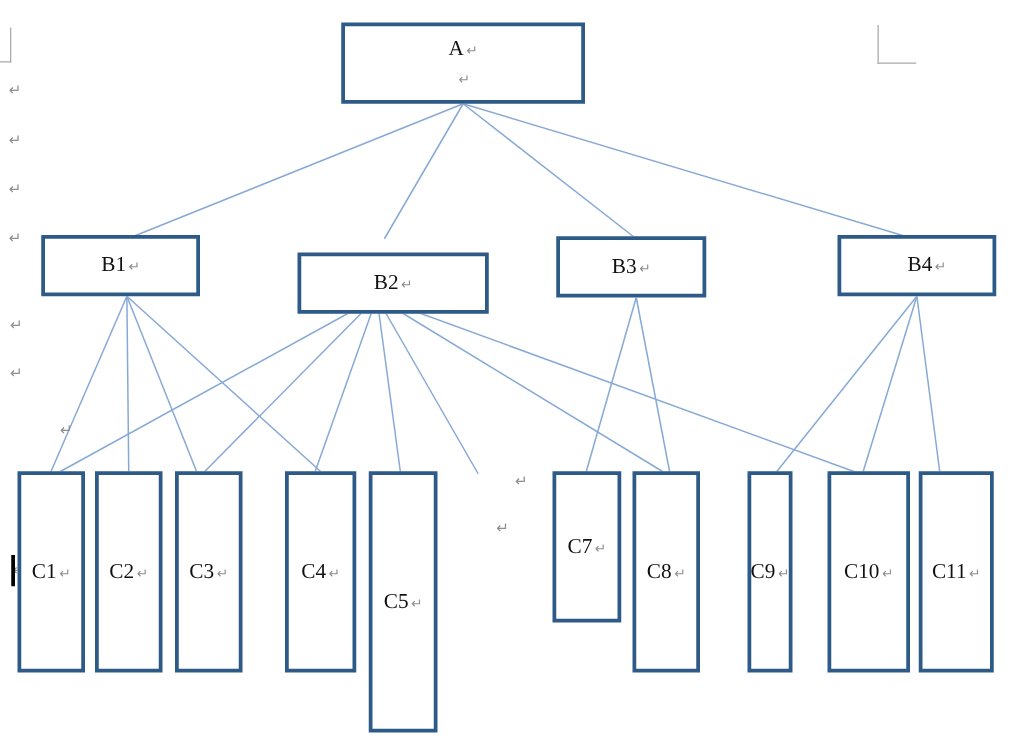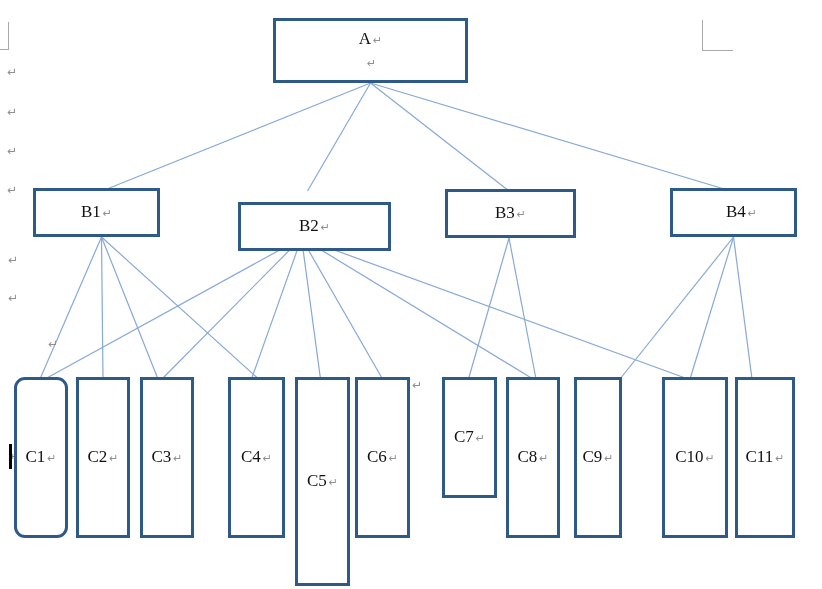--- a/index.html
+++ b/index.html
@@ -76,51 +76,48 @@
       <div class="node" style="left: 273px; top: 18px; width: 195px; height: 65px;">
         <div class="nline"><span>A</span><span class="mark-inline">↵</span></div>
         <div class="nline"><span class="mark-inline">↵</span></div>
       </div>
       <div class="node" style="left: 33px; top: 188px; width: 127px; height: 49px;">
         <div class="nline"><span>B1</span><span class="mark-inline">↵</span></div>
       </div>
       <div class="node" style="left: 238px; top: 202px; width: 153px; height: 49px;">
         <div class="nline"><span>B2</span><span class="mark-inline">↵</span></div>
       </div>
-      <div class="node" style="left: 445px; top: 189px; width: 131px; height: 49px;">
+      <div class="node" style="left: 445px; top: 189px; width: 120px; height: 49px;">
         <div class="nline"><span>B3</span><span class="mark-inline">↵</span></div>
       </div>
       <div class="node" style="left: 670px; top: 188px; width: 127px; height: 49px; padding-left: 16px;">
         <div class="nline"><span>B4</span><span class="mark-inline">↵</span></div>
       </div>
-      <div class="node" style="left: 14px; top: 377px; width: 54px; height: 161px; border-radius: 11px;">
+      <div class="node" style="left: 14px; top: 377px; width: 54px; height: 161px;">
         <div class="nline"><span>C1</span><span class="mark-inline">↵</span></div>
       </div>
       <div class="node" style="left: 76px; top: 377px; width: 54px; height: 161px;">
         <div class="nline"><span>C2</span><span class="mark-inline">↵</span></div>
       </div>
       <div class="node" style="left: 140px; top: 377px; width: 54px; height: 161px;">
         <div class="nline"><span>C3</span><span class="mark-inline">↵</span></div>
       </div>
       <div class="node" style="left: 228px; top: 377px; width: 57px; height: 161px;">
         <div class="nline"><span>C4</span><span class="mark-inline">↵</span></div>
       </div>
       <div class="node" style="left: 295px; top: 377px; width: 55px; height: 209px;">
         <div class="nline"><span>C5</span><span class="mark-inline">↵</span></div>
       </div>
-      <div class="node" style="left: 355px; top: 377px; width: 55px; height: 161px;">
-        <div class="nline"><span>C6</span><span class="mark-inline">↵</span></div>
-      </div>
       <div class="node" style="left: 442px; top: 377px; width: 55px; height: 121px;">
         <div class="nline"><span>C7</span><span class="mark-inline">↵</span></div>
       </div>
       <div class="node" style="left: 506px; top: 377px; width: 54px; height: 161px;">
         <div class="nline"><span>C8</span><span class="mark-inline">↵</span></div>
       </div>
-      <div class="node" style="left: 574px; top: 377px; width: 48px; height: 161px;">
+      <div class="node" style="left: 598px; top: 377px; width: 36px; height: 161px;">
         <div class="nline"><span>C9</span><span class="mark-inline">↵</span></div>
       </div>
       <div class="node" style="left: 662px; top: 377px; width: 66px; height: 161px;">
         <div class="nline"><span>C10</span><span class="mark-inline">↵</span></div>
       </div>
       <div class="node" style="left: 735px; top: 377px; width: 60px; height: 161px; justify-content: center;">
         <div class="nline"><span>C11</span><span class="mark-inline">↵</span></div>
       </div>
     </div>
   <div id="cursor" class="cursor" style="left: 9px; top: 444px; height: 25px;"></div>

